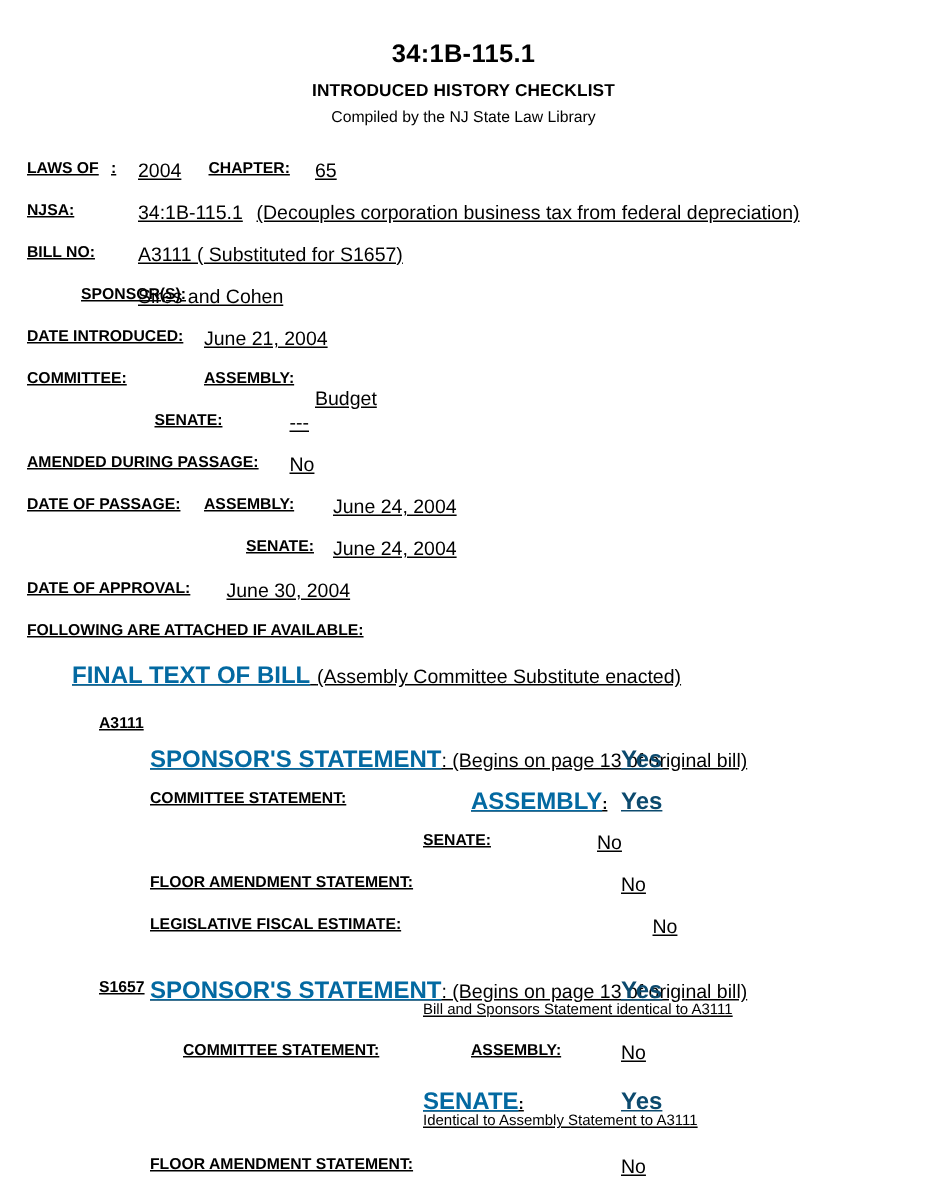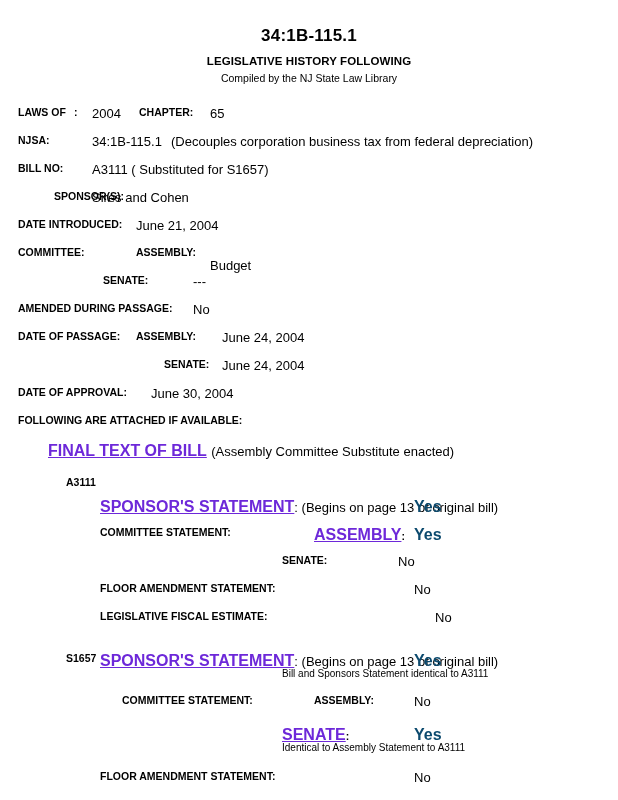--- a/index.html
+++ b/index.html
@@ -44,31 +44,32 @@
   .lbl {
     font-weight: bold;
     font-size: 10.5px;
   }
   .val {
     font-size: 13px;
   }
   .blk {
     position: absolute;
     white-space: nowrap;
+    text-decoration: underline;
   }
 
   
   .fields {
     position: relative;
     margin-top: 22px;
     height: 640px;
   }
 
   a.link {
-    color: #6d28d9;
+    color: #0369a1;
     text-decoration: underline;
     font-weight: bold;
   }
   .yes {
     color: #0c4a6e;
     font-weight: bold;
   }
   .sub-label {
     font-weight: bold;
     font-size: 10.5px;
@@ -76,21 +77,21 @@
   .note {
     font-size: 10px;
   }
 </style>
 </head>
 <body>
 
 <div class="page">
 
   <div class="doc-title">34:1B-115.1</div>
-  <div class="doc-subtitle">LEGISLATIVE HISTORY FOLLOWING</div>
+  <div class="doc-subtitle">INTRODUCED HISTORY CHECKLIST</div>
   <div class="doc-compiled">Compiled by the NJ State Law Library</div>
 
   <div class="fields">
 
     <span class="blk lbl" style="left:0px; top:0px;">LAWS OF</span>
     <span class="blk lbl" style="left:56px; top:0px;">:</span>
     <span class="blk val" style="left:74px; top:0px;">2004</span>
     <span class="blk lbl" style="left:121px; top:0px;">CHAPTER:</span>
     <span class="blk val" style="left:192px; top:0px;">65</span>
 

